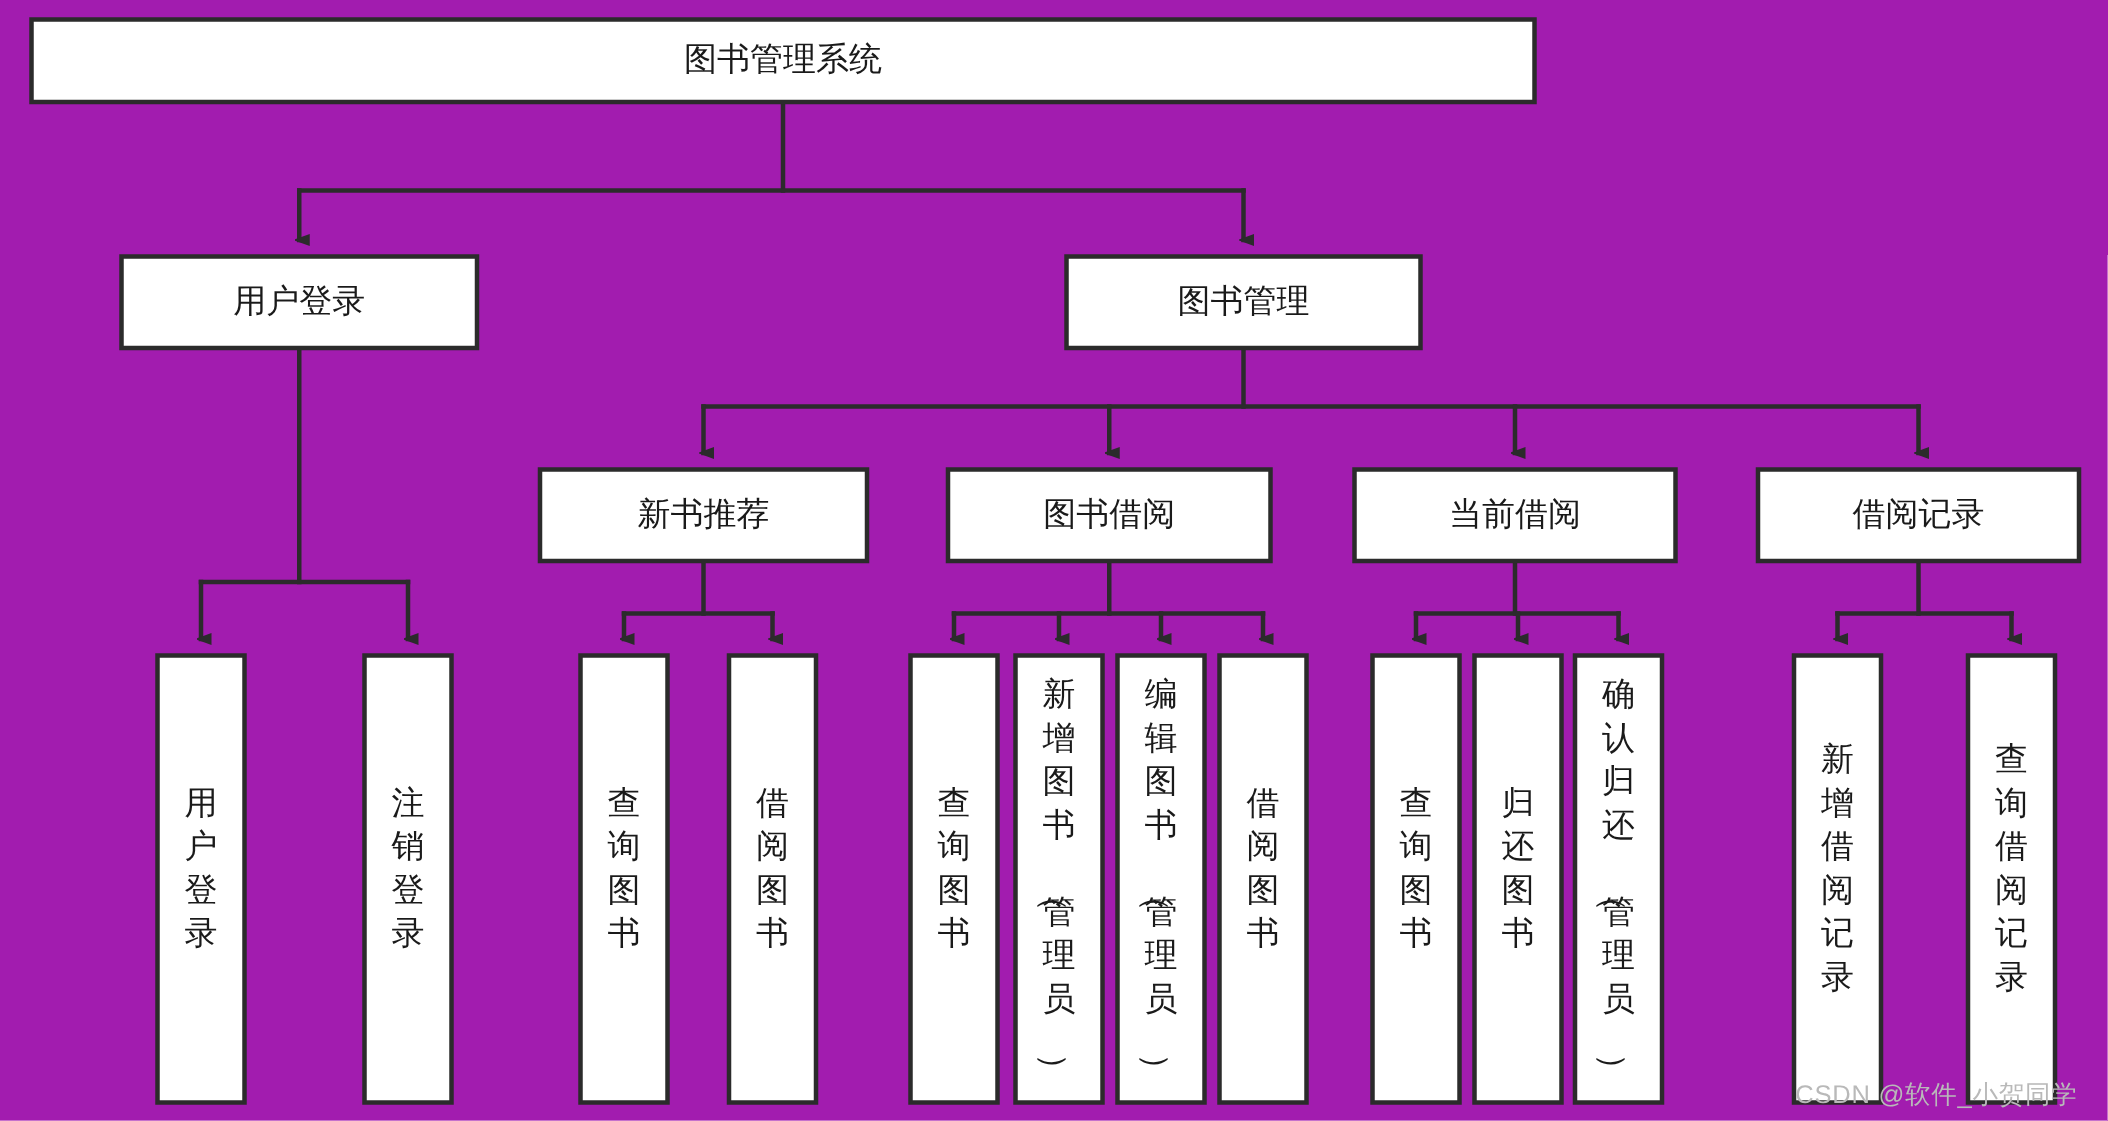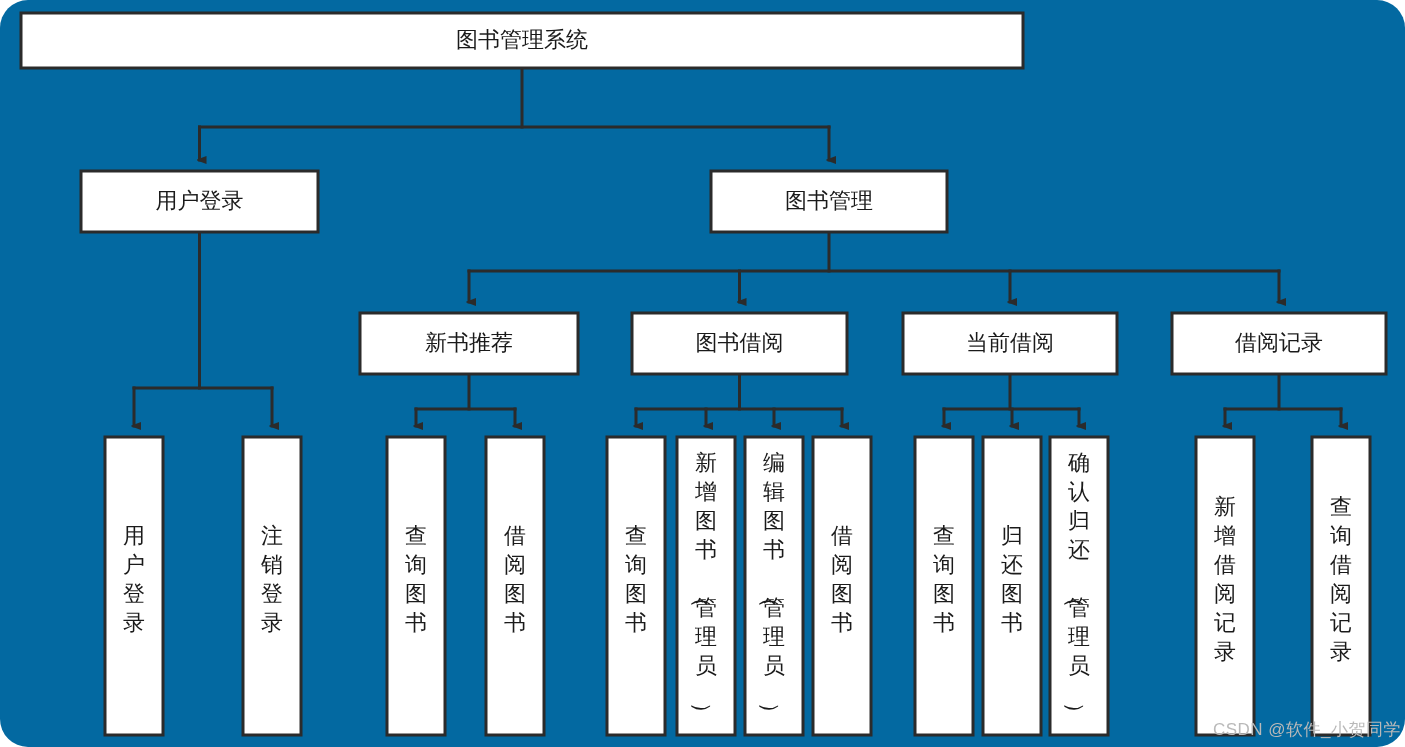--- a/index.html
+++ b/index.html
@@ -11,22 +11,21 @@
     width: 1405px;
     height: 747px;
     font-family: "Liberation Sans", "DejaVu Sans", sans-serif;
     overflow: hidden;
     position: relative;
   }
   #diagram-root {
     position: relative;
     width: 1405px;
     height: 747px;
-    background: #0369a1;
-    border-radius: 28px;
+    background: #a21caf;
   }
   svg.diagram-canvas {
     position: absolute;
     top: 0;
     left: 0;
     width: 1405px;
     height: 747px;
   }
   .node-box {
     fill: #ffffff;
@@ -47,21 +46,21 @@
     dominant-baseline: middle;
   }
   .node-label-v {
     font-family: "Liberation Sans", "DejaVu Sans", sans-serif;
     font-size: 22px;
     fill: #1a1a1a;
     text-anchor: middle;
   }
   .watermark-text {
     position: absolute;
-    right: 4px;
+    right: 20px;
     bottom: 6px;
     font-family: "Liberation Sans", "DejaVu Sans", sans-serif;
     font-size: 17px;
     color: #b9b9b9;
     white-space: nowrap;
     letter-spacing: 0.5px;
   }
 </style>
 </head>
 <body>

